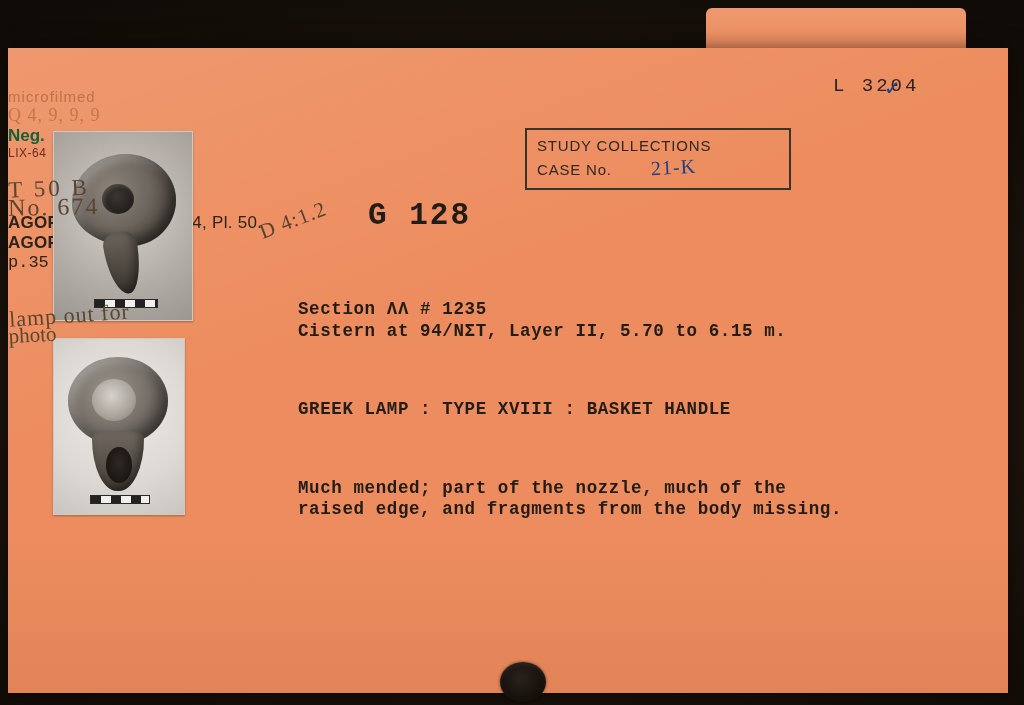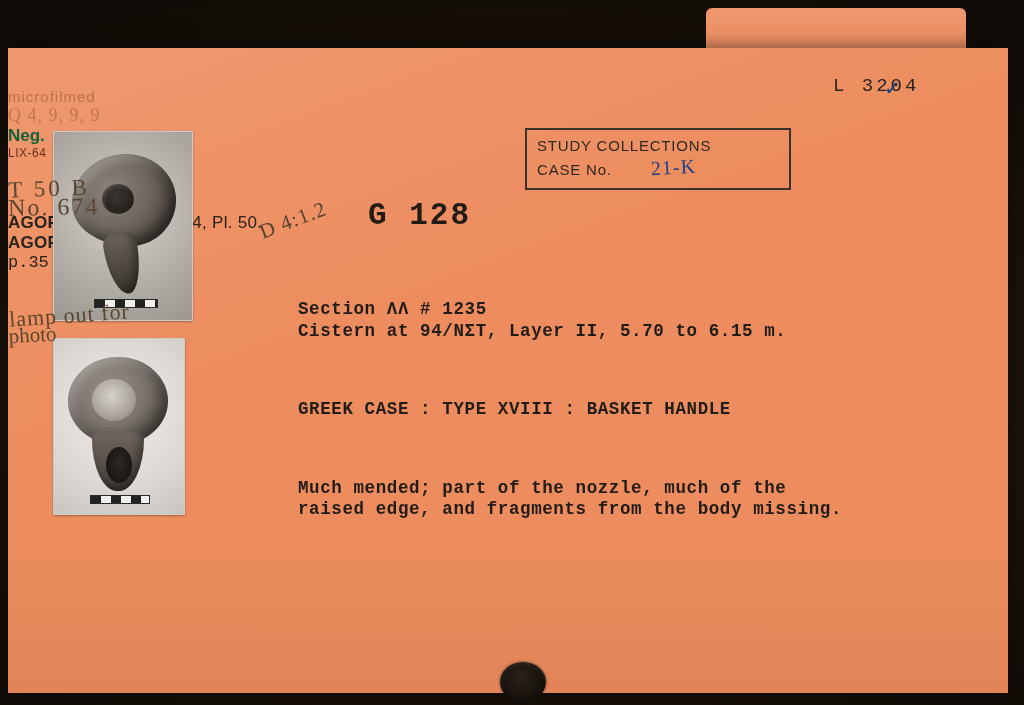--- a/index.html
+++ b/index.html
@@ -362,21 +362,21 @@
     <div class="tw l3204">L 3204</div>
     <div class="hand l3204-check">✓</div>
     <div class="microfilmed">microfilmed</div>
     <div class="microfilmed2">Q 4, 9, 9, 9</div>
     <div class="neg-label">Neg.</div>
     <div class="neg-num2">LIX-64</div>
 
     <div class="tw body-text">
       <p>Section ΛΛ # 1235
 Cistern at 94/ΝΣT, Layer II, 5.70 to 6.15 m.</p>
-      <p>GREEK CASE : TYPE XVIII : BASKET HANDLE</p>
+      <p>GREEK LAMP : TYPE XVIII : BASKET HANDLE</p>
       <p>Much mended; part of the nozzle, much of the
 raised edge, and fragments from the body missing.</p>
       
     </div>
 
     <div class="t50b">T 50 B</div>
     <div class="no674">No. 674</div>
 
     <div class="punch-hole"></div>
 

